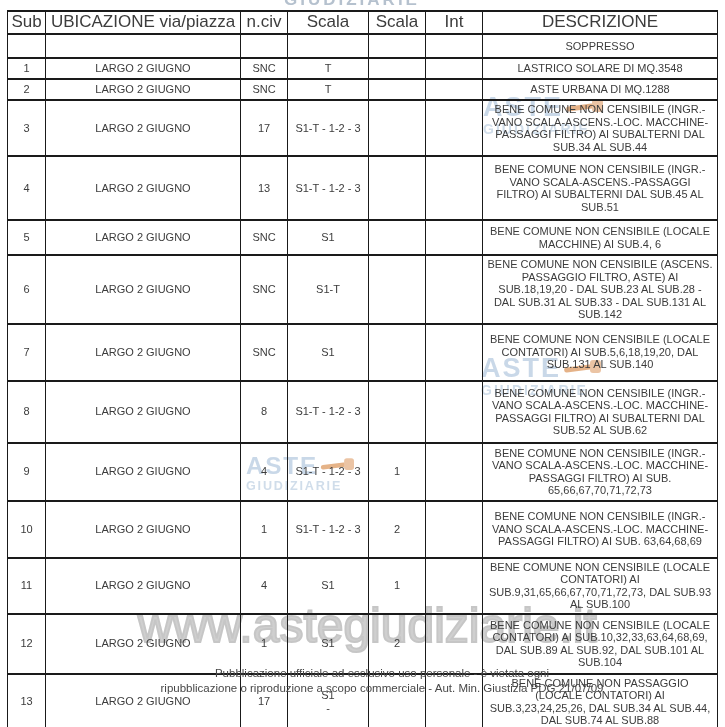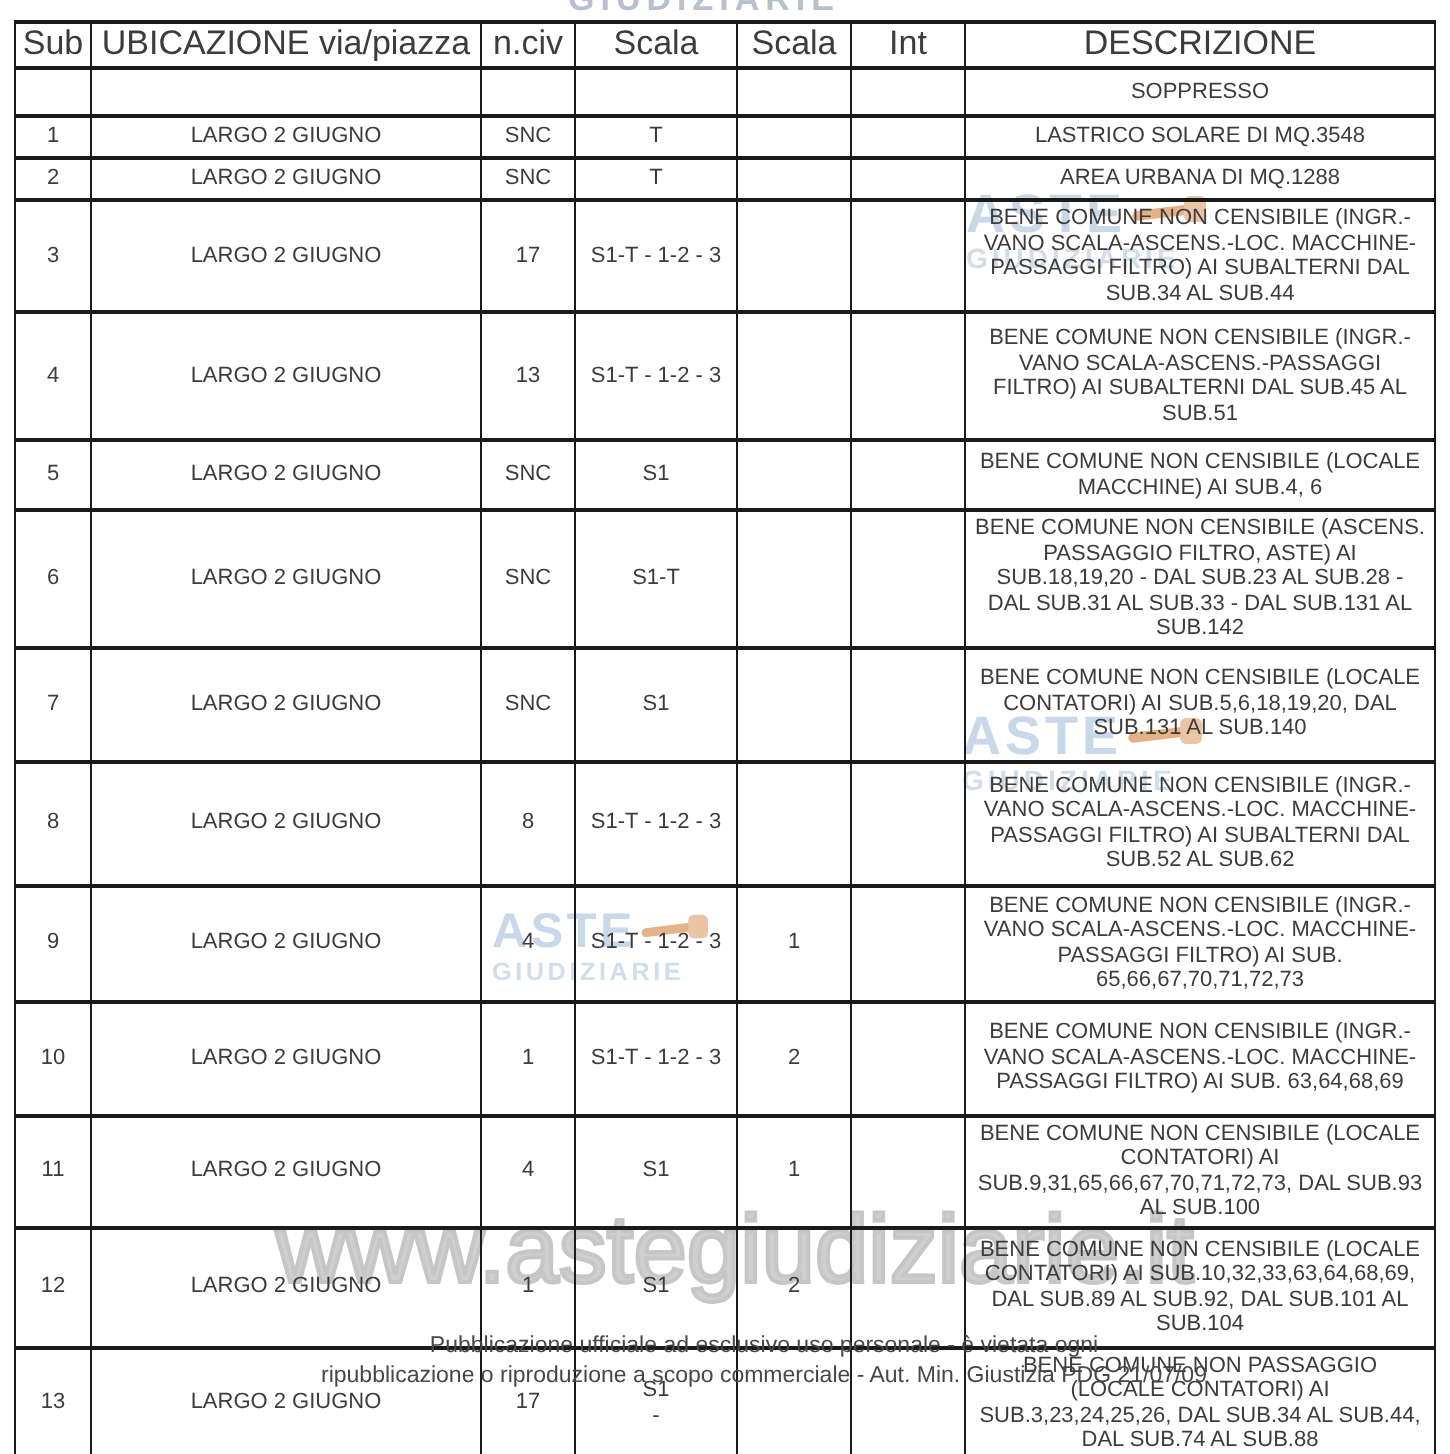--- a/index.html
+++ b/index.html
@@ -104,21 +104,21 @@
         <td class="col-int"></td>
         <td class="col-descrizione">LASTRICO SOLARE DI MQ.3548</td>
       </tr>
       <tr style="height: 21px;">
         <td class="col-sub">2</td>
         <td class="col-ubicazione">LARGO 2 GIUGNO</td>
         <td class="col-nciv">SNC</td>
         <td class="col-piani">T</td>
         <td class="col-scala"></td>
         <td class="col-int"></td>
-        <td class="col-descrizione">AREA URBANA DI MQ.1288</td>
+        <td class="col-descrizione">ASTE URBANA DI MQ.1288</td>
       </tr>
       <tr style="height: 56px;">
         <td class="col-sub">3</td>
         <td class="col-ubicazione">LARGO 2 GIUGNO</td>
         <td class="col-nciv">17</td>
         <td class="col-piani">S1-T - 1-2 - 3</td>
         <td class="col-scala"></td>
         <td class="col-int"></td>
         <td class="col-descrizione">BENE COMUNE NON CENSIBILE (INGR.-VANO SCALA-ASCENS.-LOC. MACCHINE-PASSAGGI FILTRO) AI SUBALTERNI DAL SUB.34 AL SUB.44</td>
       </tr>

